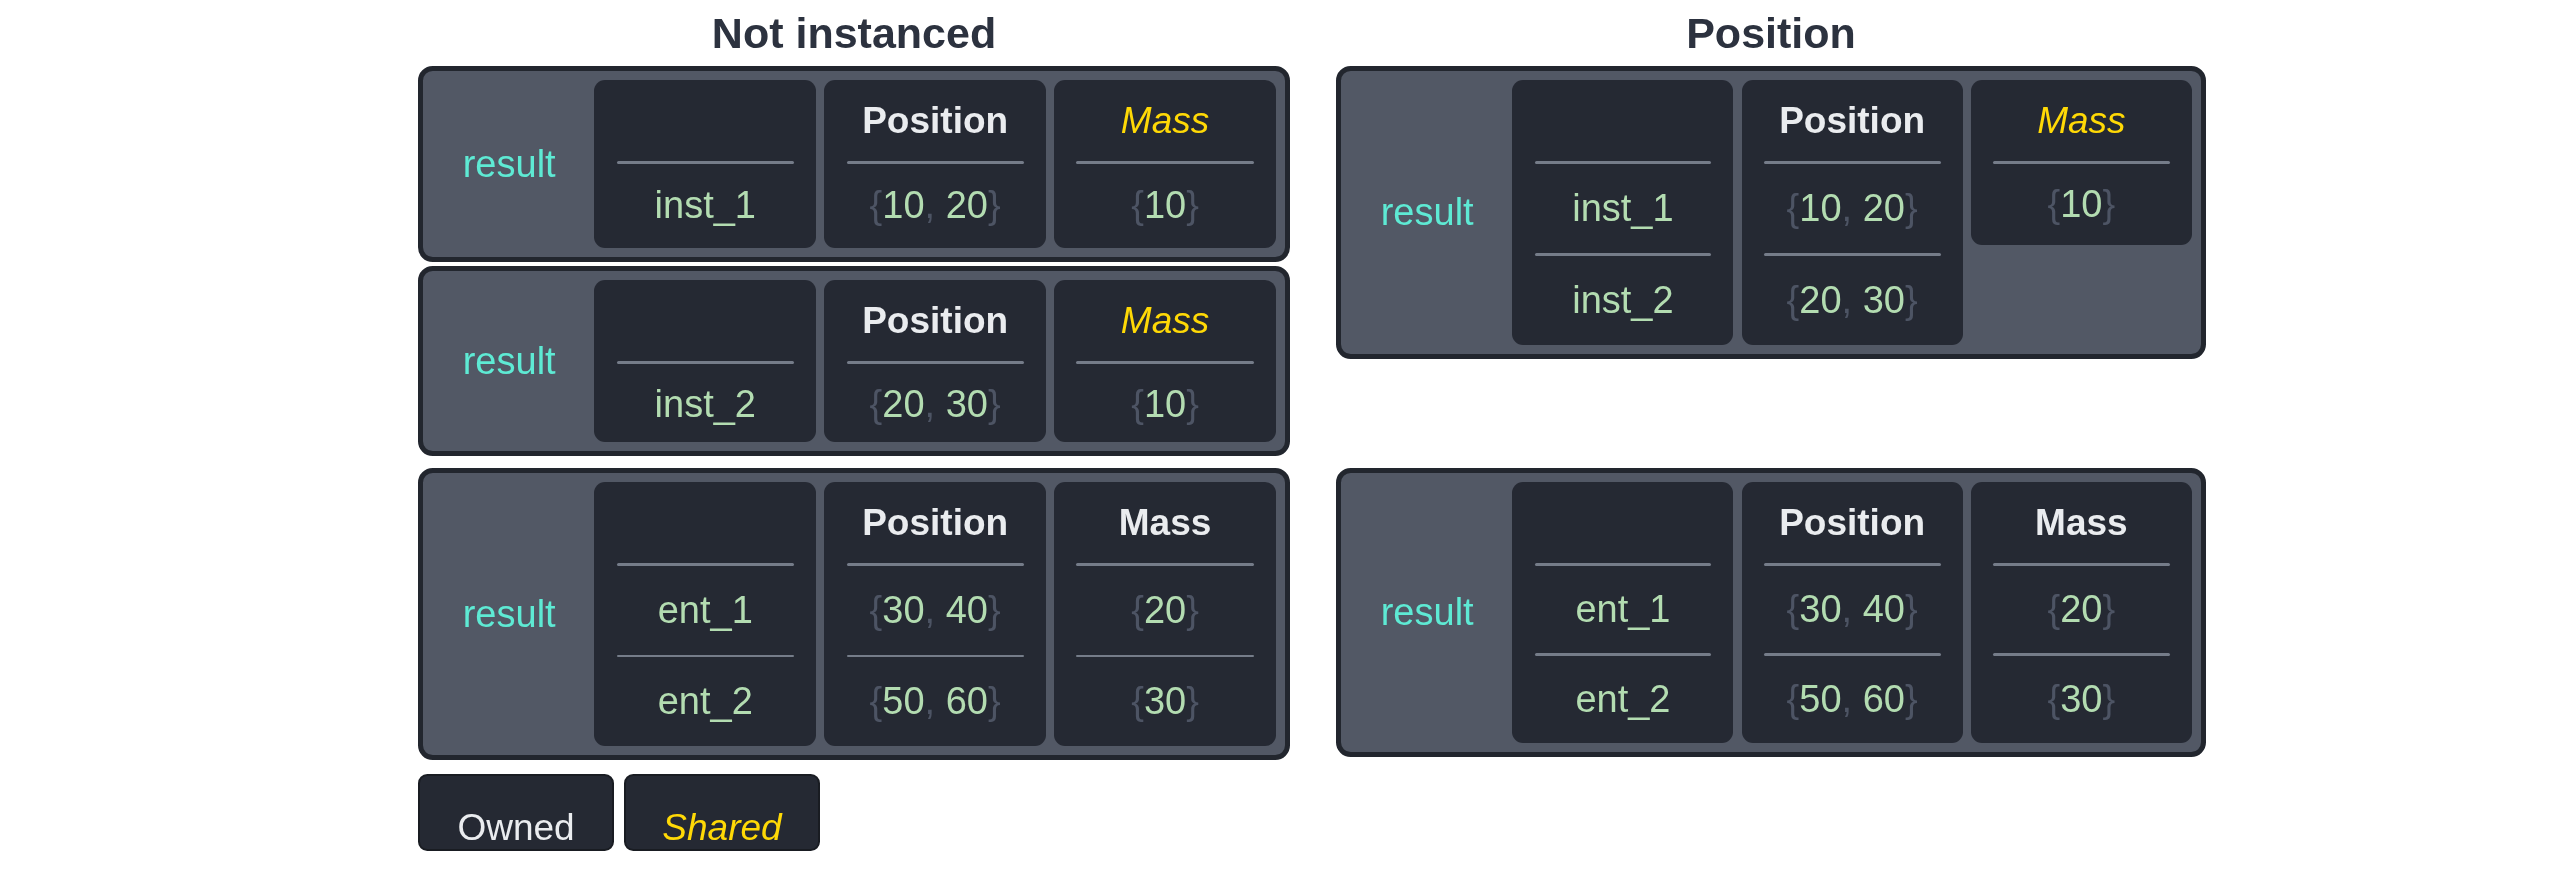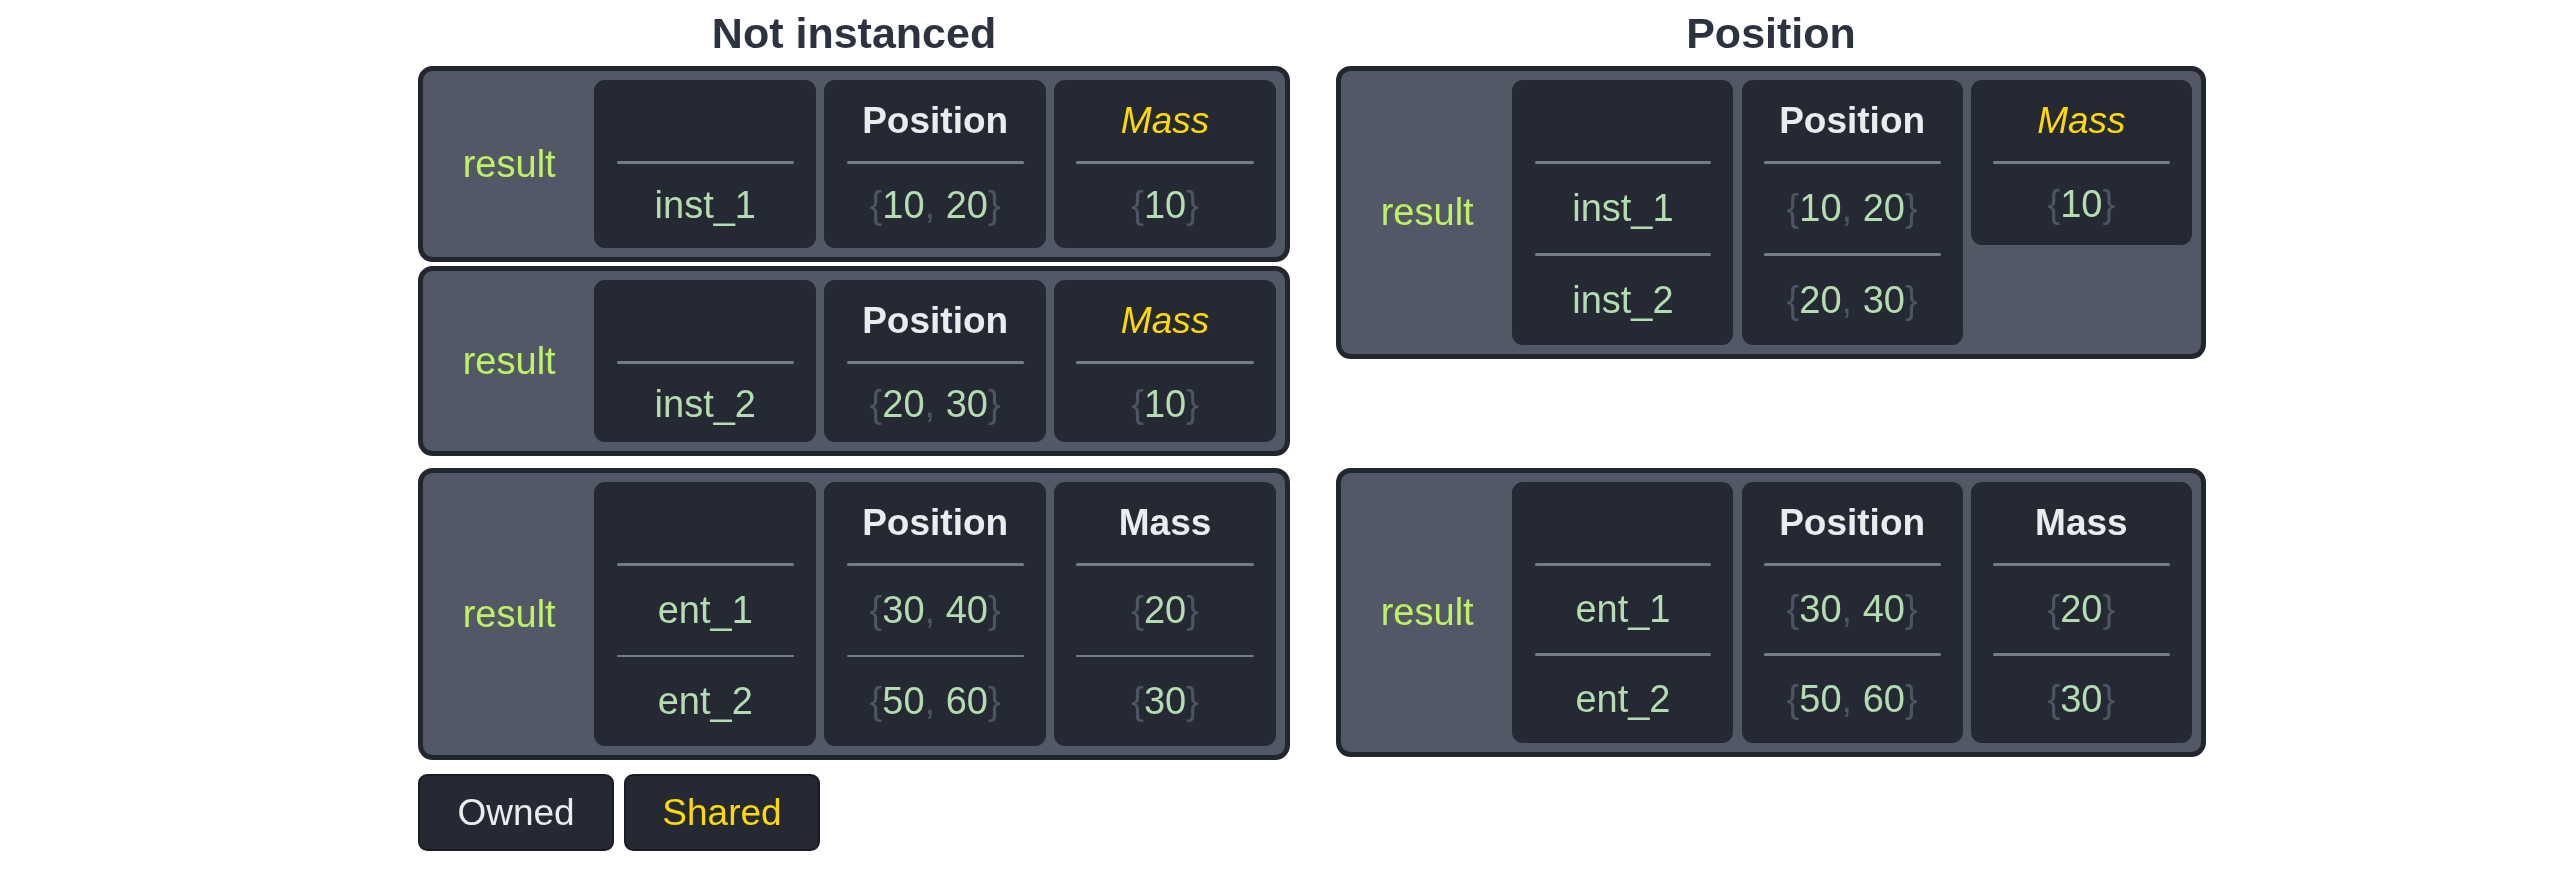--- a/index.html
+++ b/index.html
@@ -27,21 +27,21 @@
   }
   #t-l0 { left: 418px;  top: 66px;  width: 872px; height: 196px; }
   #t-l1 { left: 418px;  top: 266px; width: 872px; height: 190px; }
   #t-l2 { left: 418px;  top: 468px; width: 872px; height: 292px; }
   #t-r0 { left: 1336px; top: 66px;  width: 870px; height: 293px; }
   #t-r1 { left: 1336px; top: 468px; width: 870px; height: 289px; }
 
   .result-label {
     flex: 0 0 154px;
     display: flex; align-items: center; justify-content: center;
-    font-size: 38px; color: #bef264;
+    font-size: 38px; color: #5eead4;
   }
   .cell {
     flex: 1 1 0; min-width: 0;
     background: #252933; border-radius: 11px;
     display: flex; flex-direction: column;
   }
   .cell.merged { align-self: flex-start; }
   .cell-header {
     flex: 0 0 81px;
     display: flex; align-items: center; justify-content: center;
@@ -56,25 +56,25 @@
     flex: 1 1 0; min-height: 81px;
     display: flex; align-items: center; justify-content: center;
     font-size: 38px; color: #b3dcb1;
   }
   .cell-row span { white-space: pre; }
   .cell-row .muted { color: #4d5464; }
 
   .legend-box {
     position: absolute; top: 774px; width: 196px; height: 77px;
     background: #252933; border: 2.8px solid #191c22; border-radius: 9.2px;
-    display: flex; align-items: center; justify-content: center;
+    display: flex; align-items: flex-end; justify-content: center;
     font-size: 37px; color: #eaecef;
   }
   #legend-owned  { left: 418px; }
-  #legend-shared { left: 624px; color: #ffd906; font-weight: 500; }
+  #legend-shared { left: 624px; color: #ffd906; font-style: italic; font-weight: 500; }
 </style>
 </head>
 <body>
 
 <div class="canvas">
 
   <div class="section-title" id="title-left">Not instanced</div>
 
   <div class="section-title" id="title-right">Position</div>
 

